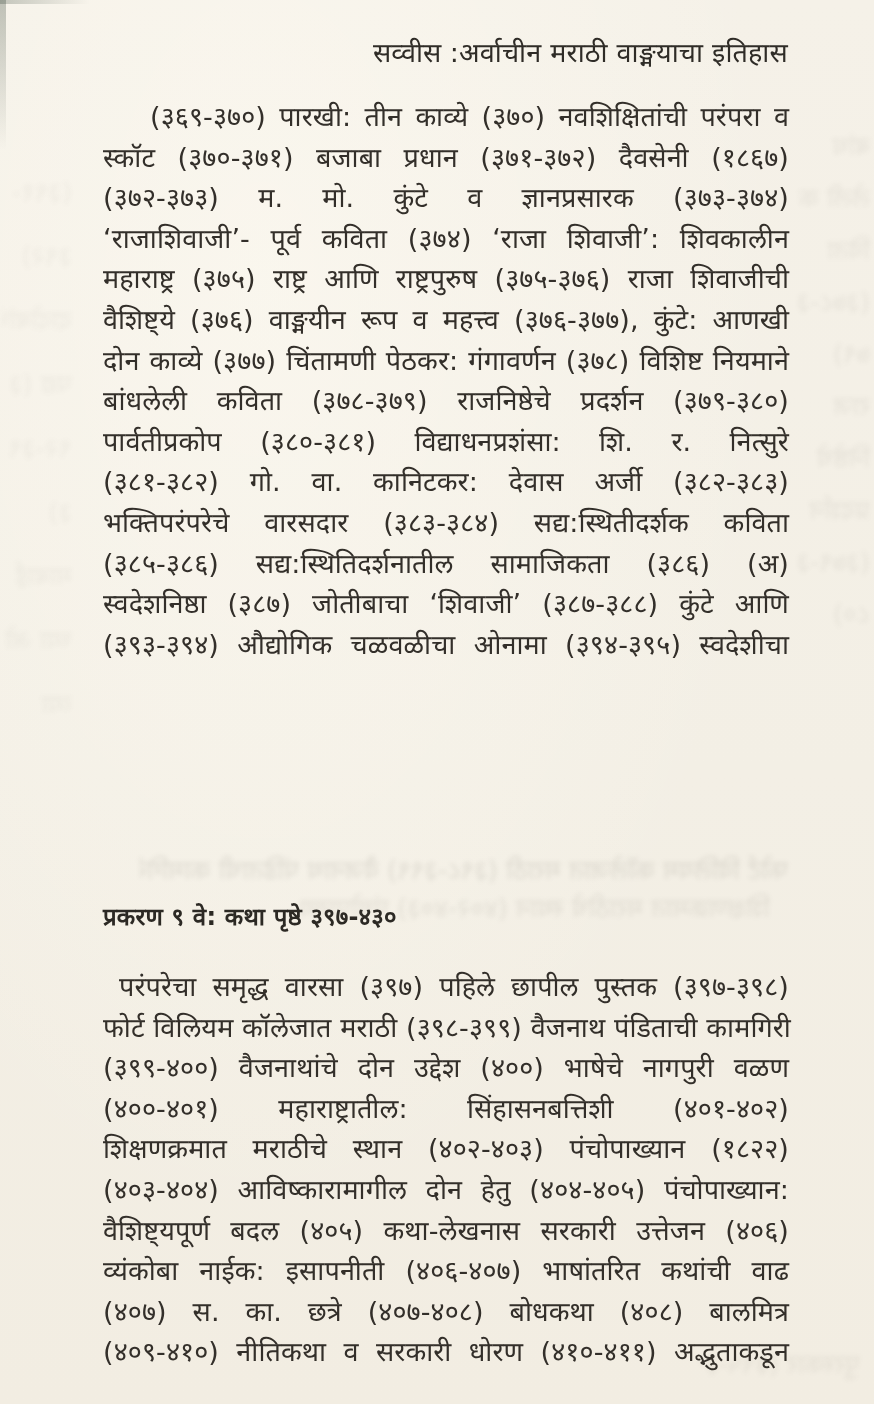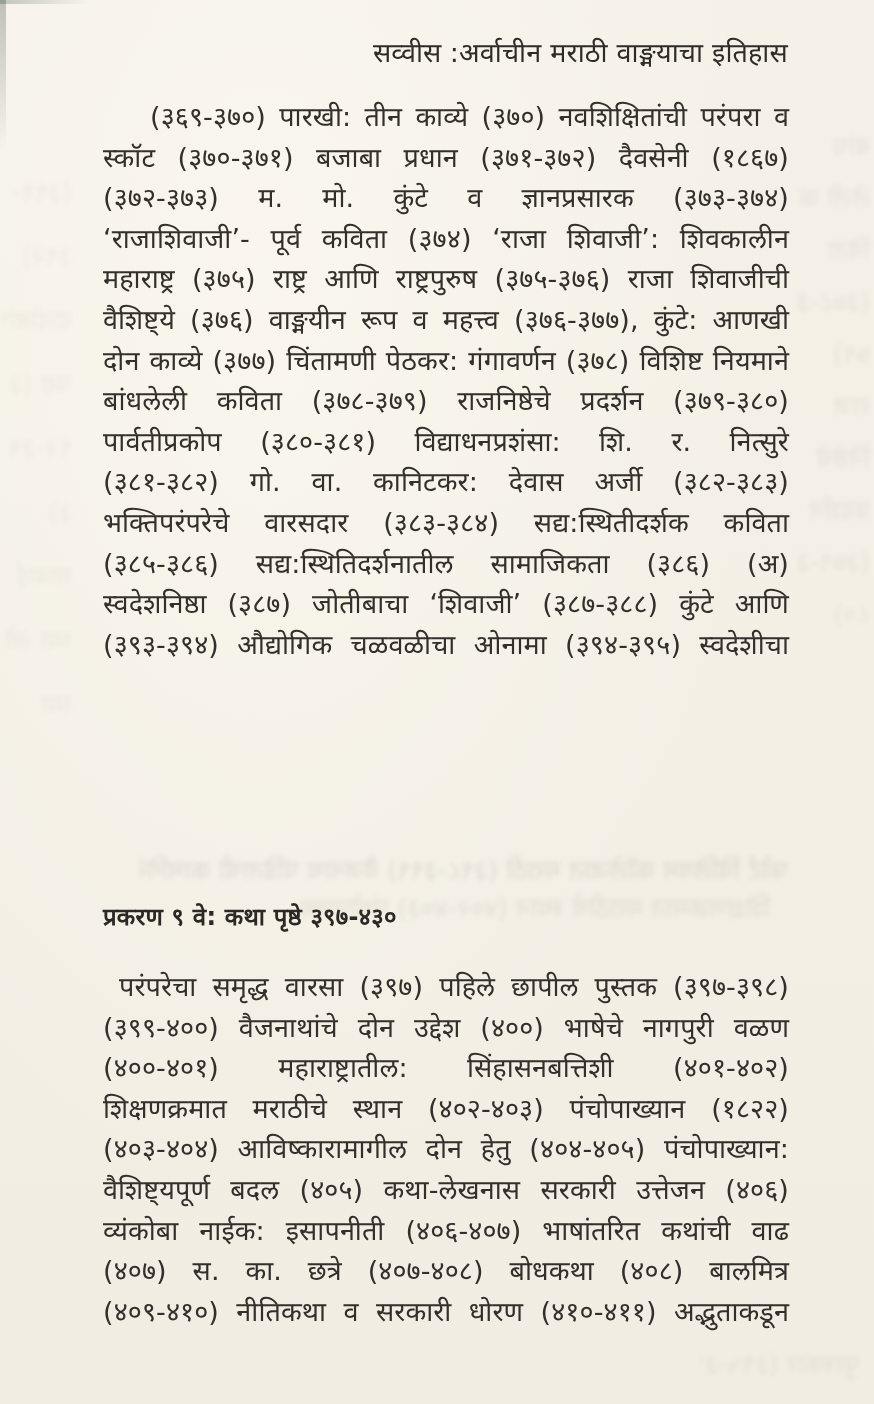--- a/index.html
+++ b/index.html
@@ -115,20 +115,21 @@
     <div class="toc-line">भक्तिपरंपरेचे वारसदार (३८३-३८४) सद्य:स्थितीदर्शक कविता</div>
     <div class="toc-line">(३८५-३८६) सद्य:स्थितिदर्शनातील सामाजिकता (३८६) (अ)</div>
     <div class="toc-line">स्वदेशनिष्ठा (३८७) जोतीबाचा ‘शिवाजी’ (३८७-३८८) कुंटे आणि</div>
     <div class="toc-line">(३९३-३९४) औद्योगिक चळवळीचा ओनामा (३९४-३९५) स्वदेशीचा</div>
   </div>
 
   <div class="chapter-heading">प्रकरण ९ वे: कथा पृष्ठे ३९७-४३०</div>
 
   <div class="toc-paragraph para-2">
     <div class="toc-line indent-sm">परंपरेचा समृद्ध वारसा (३९७) पहिले छापील पुस्तक (३९७-३९८)</div>
+    <div class="toc-line">फोर्ट विलियम कॉलेजात मराठी (३९८-३९९) वैजनाथ पंडिताची कामगिरी</div>
     <div class="toc-line">(३९९-४००) वैजनाथांचे दोन उद्देश (४००) भाषेचे नागपुरी वळण</div>
     <div class="toc-line">(४००-४०१) महाराष्ट्रातील: सिंहासनबत्तिशी (४०१-४०२)</div>
     <div class="toc-line">शिक्षणक्रमात मराठीचे स्थान (४०२-४०३) पंचोपाख्यान (१८२२)</div>
     <div class="toc-line">(४०३-४०४) आविष्कारामागील दोन हेतु (४०४-४०५) पंचोपाख्यान:</div>
     <div class="toc-line">वैशिष्ट्यपूर्ण बदल (४०५) कथा-लेखनास सरकारी उत्तेजन (४०६)</div>
     <div class="toc-line">व्यंकोबा नाईक: इसापनीती (४०६-४०७) भाषांतरित कथांची वाढ</div>
     <div class="toc-line">(४०७) स. का. छत्रे (४०७-४०८) बोधकथा (४०८) बालमित्र</div>
     <div class="toc-line">(४०९-४१०) नीतिकथा व सरकारी धोरण (४१०-४११) अद्भुताकडून</div>
   </div>
 

